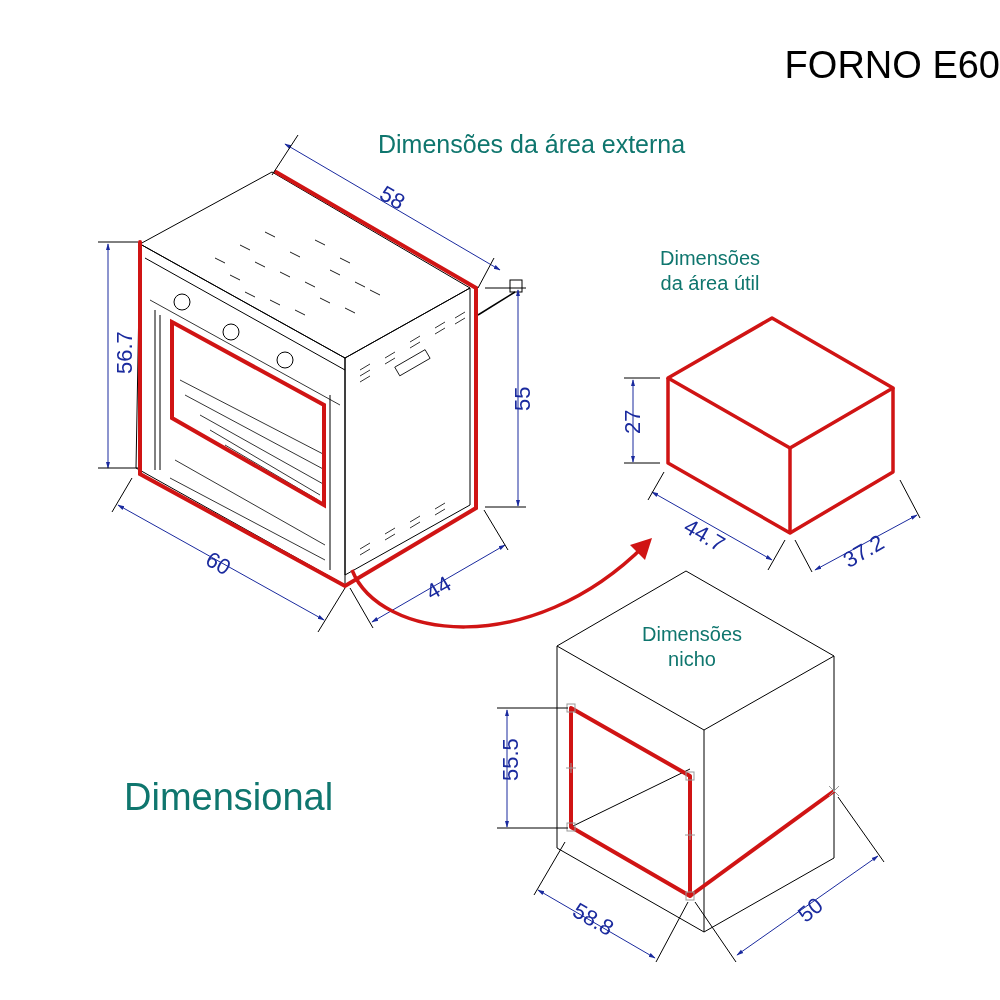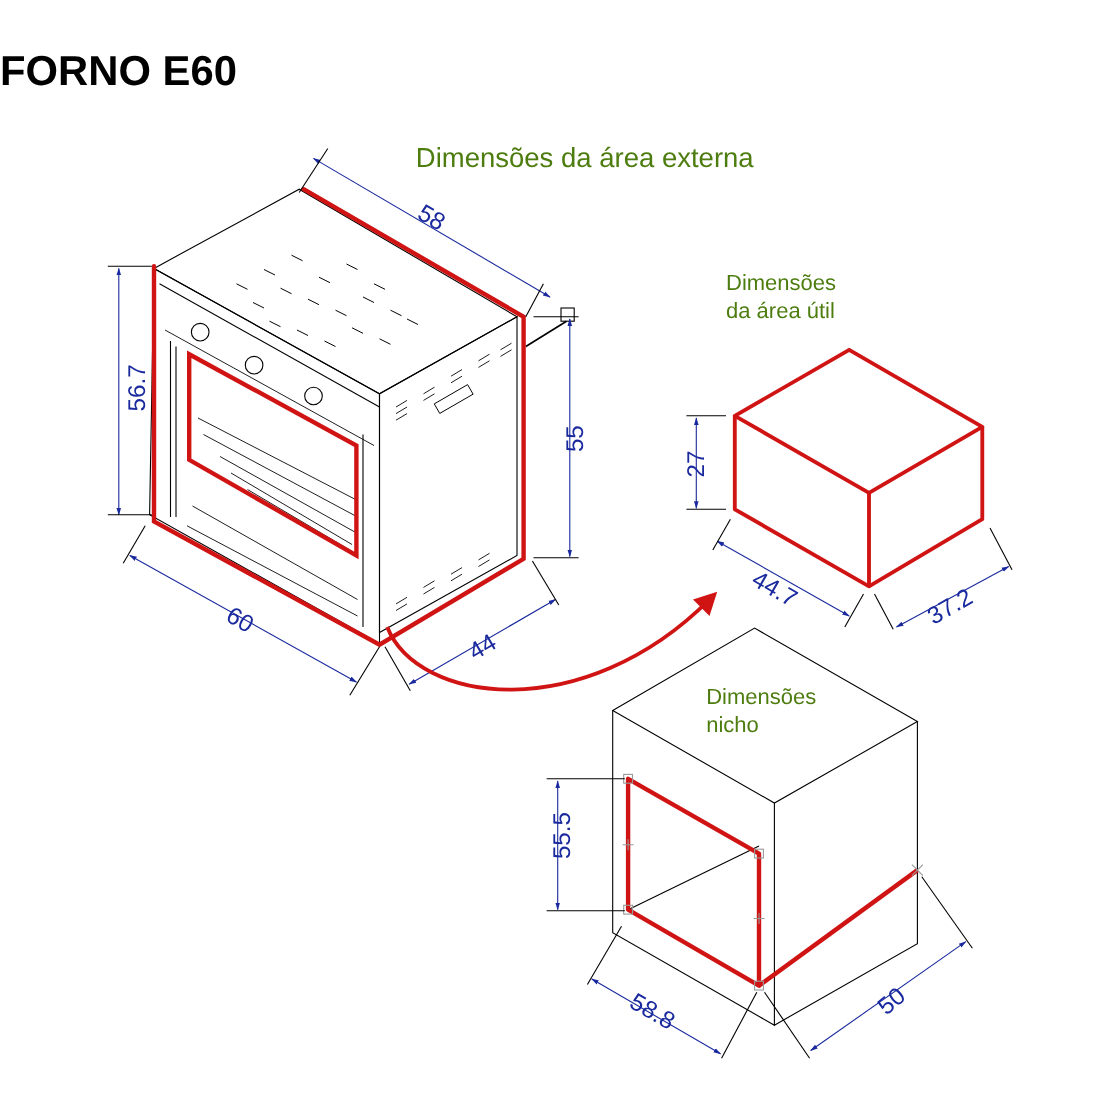--- a/index.html
+++ b/index.html
@@ -1,21 +1,21 @@
 <!DOCTYPE html>
 <html><head>
 <meta charset="utf-8">
 <style>
   html, body { margin:0; padding:0; background:#ffffff; }
   body { width:1000px; height:1000px; position:relative; overflow:hidden;
          font-family:"Liberation Sans", sans-serif; }
   .abs { position:absolute; }
-  .title { left:0; width:1000px; top:44px; text-align:left; font-weight:bold;
+  .title { left:0; width:1000px; top:44px; text-align:right; font-weight:normal;
            font-size:38px; color:#000; letter-spacing:0px; }
-  .red-label { color:#4d7c0f; font-family:"Liberation Sans", sans-serif; }
+  .red-label { color:#0f766e; font-family:"Liberation Sans", sans-serif;text-align:center; }
   .lbl-ext { left:378px; top:130px; font-size:25px; }
   .lbl-util { left:660px; top:246px; font-size:20px; line-height:25px; }
   .lbl-nicho { left:642px; top:622px; font-size:20px; line-height:25px; }
   .lbl-dim { left:124px; top:774px; font-size:38px; line-height:46px; }
   svg { position:absolute; left:0; top:0; }
   .dimtxt { fill:#1a2a9e; font-family:"Liberation Sans", sans-serif; font-size:22px; }
 </style>
 </head>
 <body>
 
@@ -23,20 +23,21 @@
 <div class="abs red-label lbl-ext">Dimensões da área externa</div>
 <div class="abs red-label lbl-util">
   <div>Dimensões</div>
   <div>da área útil</div>
 </div>
 <div class="abs red-label lbl-nicho">
   <div>Dimensões</div>
   <div>nicho</div>
 </div>
 <div class="abs red-label lbl-dim">
+  <div>Dimensional</div>
 </div>
 
 <svg width="1000" height="1000" viewBox="0 0 1000 1000">
   <defs>
     <marker id="arr" viewBox="0 0 10 10" refX="9" refY="5" markerWidth="7" markerHeight="7" orient="auto-start-reverse">
       <path d="M0,2 L10,5 L0,8 z" fill="#1a2a9e"></path>
     </marker>
     <marker id="redarr" viewBox="0 0 10 10" refX="5" refY="5" markerWidth="5" markerHeight="5" orient="auto">
       <path d="M0,0 L10,5 L0,10 z" fill="#d01414"></path>
     </marker>

